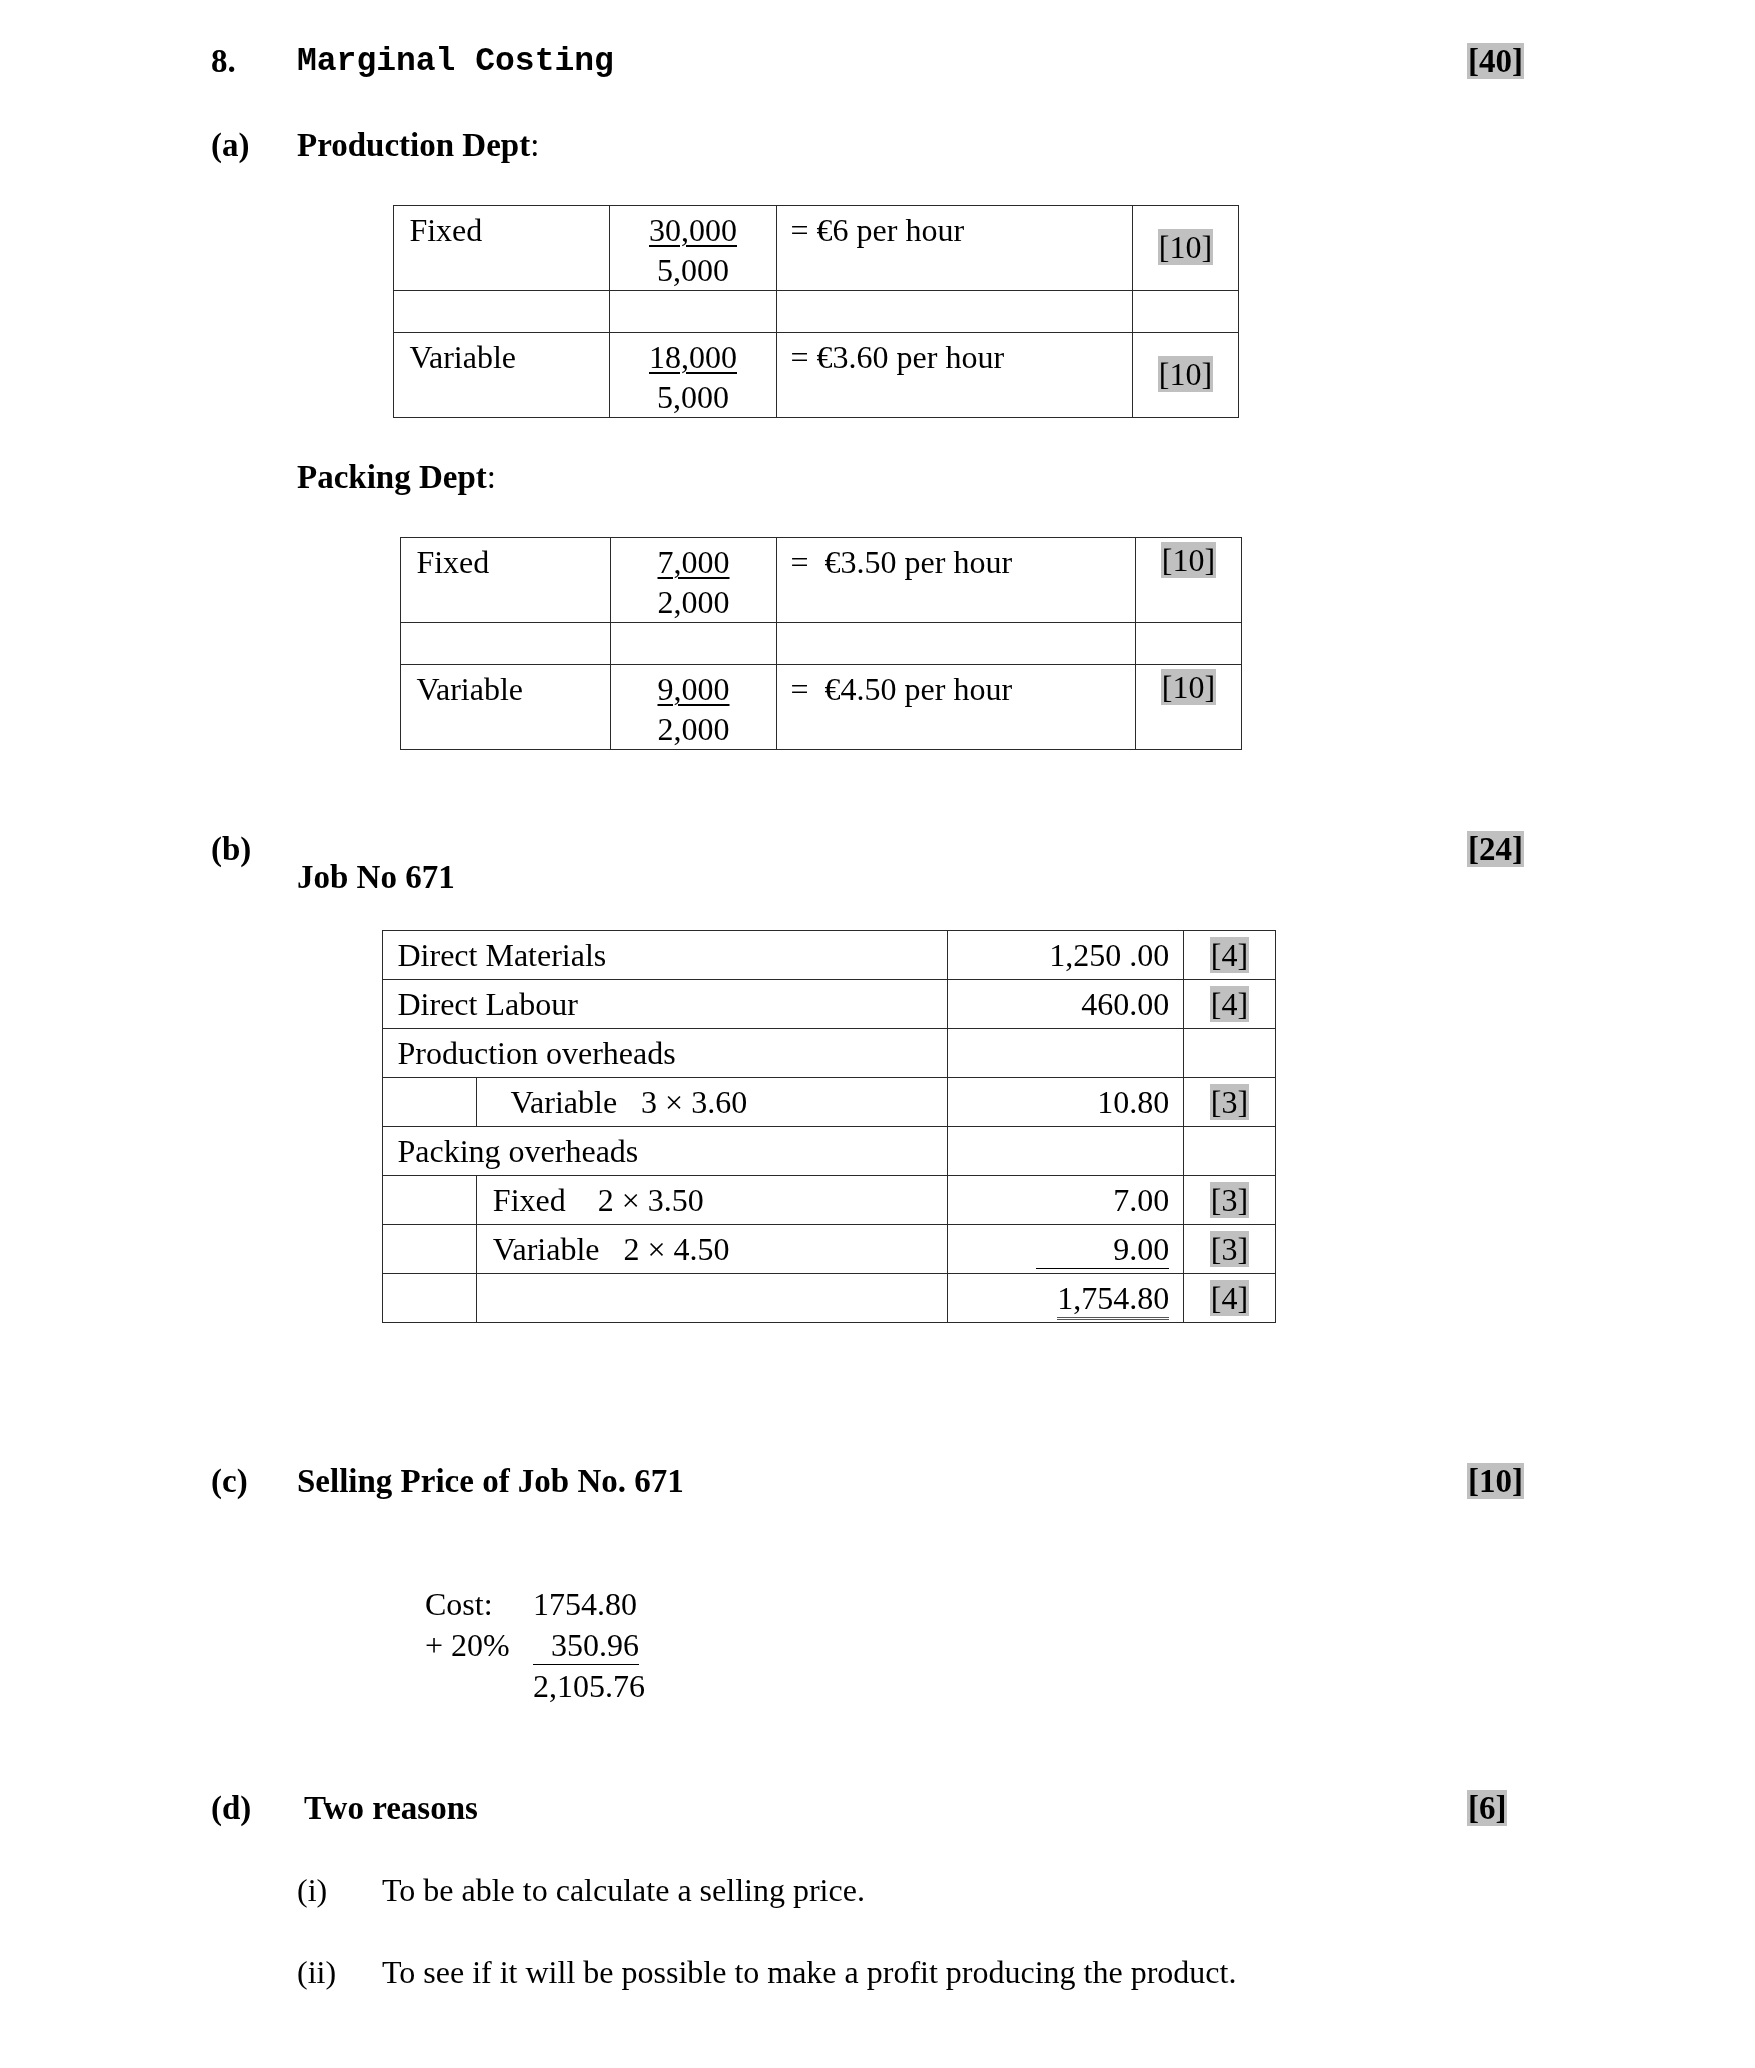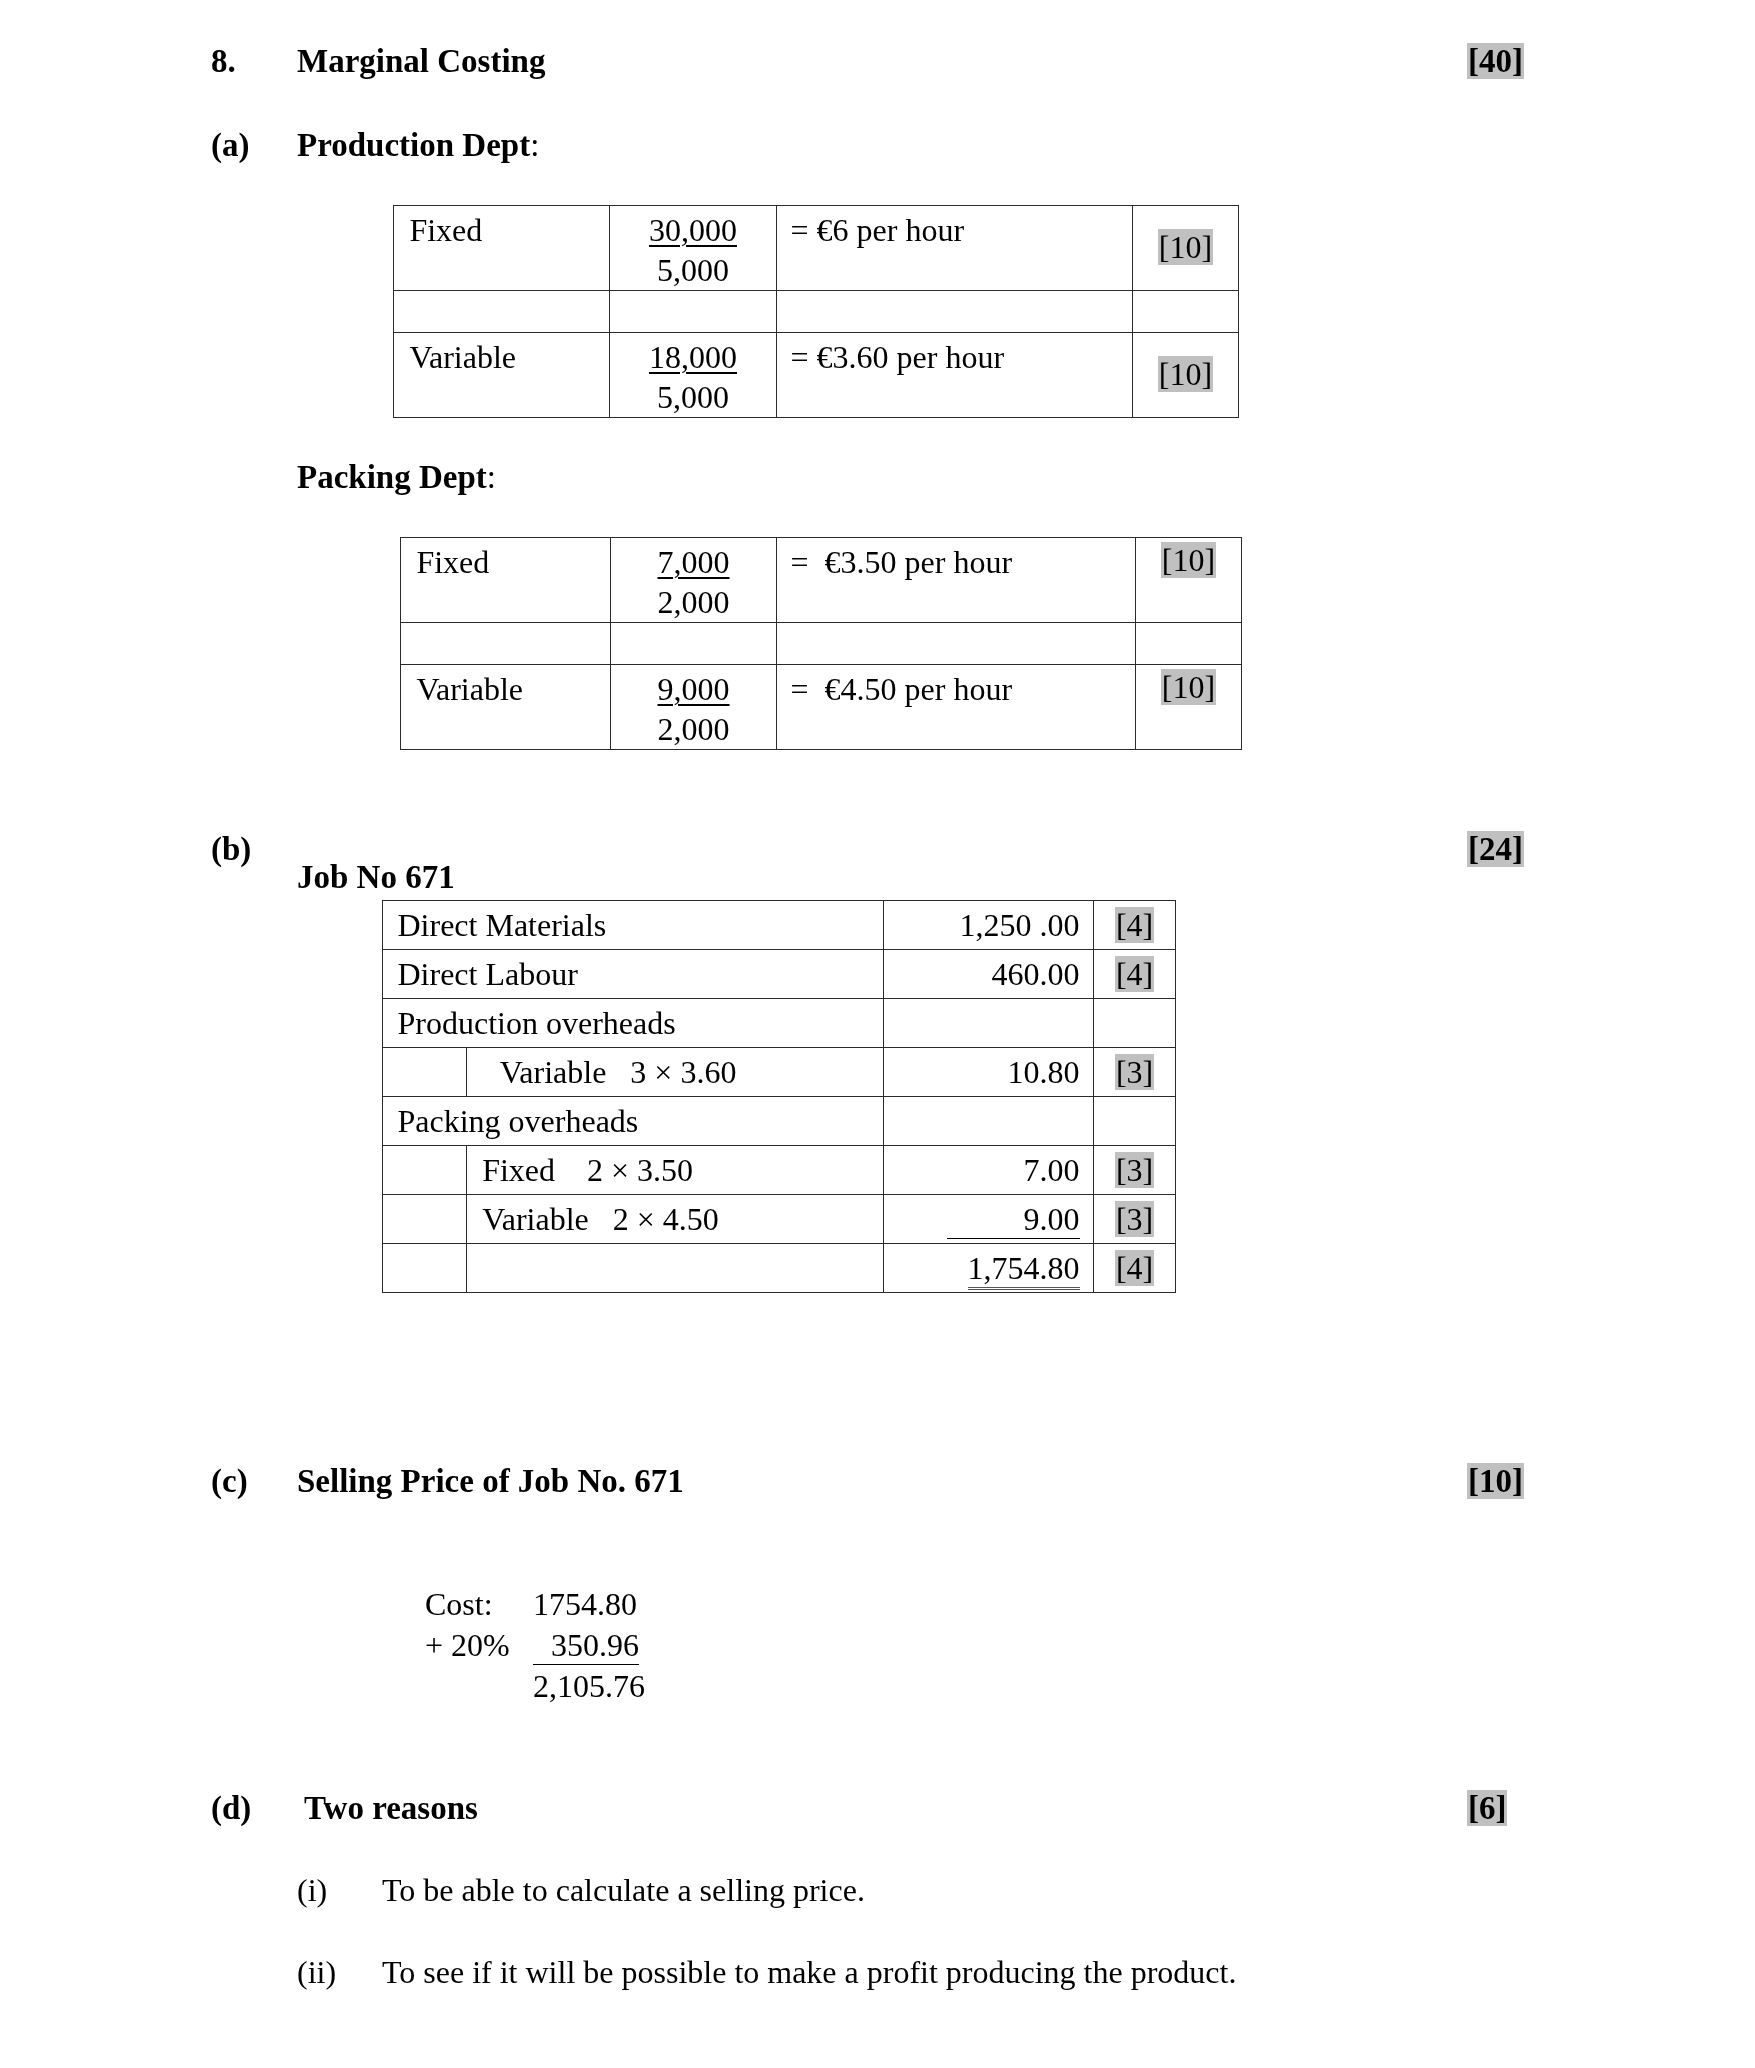--- a/index.html
+++ b/index.html
@@ -24,21 +24,21 @@
   .job .amt { text-align:right; padding-right:13.5px; }
   .job .mkc { text-align:center; }
   .uline { display:inline-block; border-bottom:1.9px solid #000; line-height:37px; padding-left:77px; }
   .dline { display:inline-block; border-bottom:3.9px double #555; line-height:37px; }
   .calc { position:absolute; font-size:32px; line-height:41px; }
 </style>
 </head>
 <body>
 
 <div class="abs h" style="left:211px;top:42px;">8.</div>
-<div class="abs h" style="left:297px;top:42px;">Marginal Costing</div>
+<div class="abs h" style="left:297px;top:42px;font-family:Liberation Mono, monospace;">Marginal Costing</div>
 <div class="abs" style="left:1467px;top:41px;"><span class="mark-h">[40]</span></div>
 
 <div class="abs h" style="left:211px;top:126px;">(a)</div>
 <div class="abs h" style="left:297px;top:126px;"><span>Production Dept</span><span class="nb">:</span></div>
 
 <table class="grid" style="left:393px;top:205px;width:846px;">
   <colgroup>
       <col style="width:216px">
       <col style="width:167px">
       <col style="width:356px">
@@ -94,21 +94,21 @@
     <td class="rate" style="white-space:pre;">=  €4.50 per hour</td>
     <td class="mk" style="vertical-align:top !important;padding-top:3.9px;"><span class="mark">[10]</span></td>
   </tr>
 </tbody>
   </table>
 
 <div class="abs h" style="left:211px;top:830px;">(b)</div>
 <div class="abs h" style="left:297px;top:858px;">Job No 671</div>
 <div class="abs" style="left:1467px;top:829px;"><span class="mark-h">[24]</span></div>
 
-<table class="grid job" style="left:382px;top:900px;width:794px;">
+<table class="grid job" style="left:382px;top:930px;width:894px;">
   <colgroup>
       <col style="width:84px">
       <col style="width:418px">
       <col style="width:210px">
       <col style="width:82px">
     </colgroup>
   <tbody>
       <tr>
     <td colspan="2" class="desc">Direct Materials</td>
     <td class="amt">1,250 .00</td>

